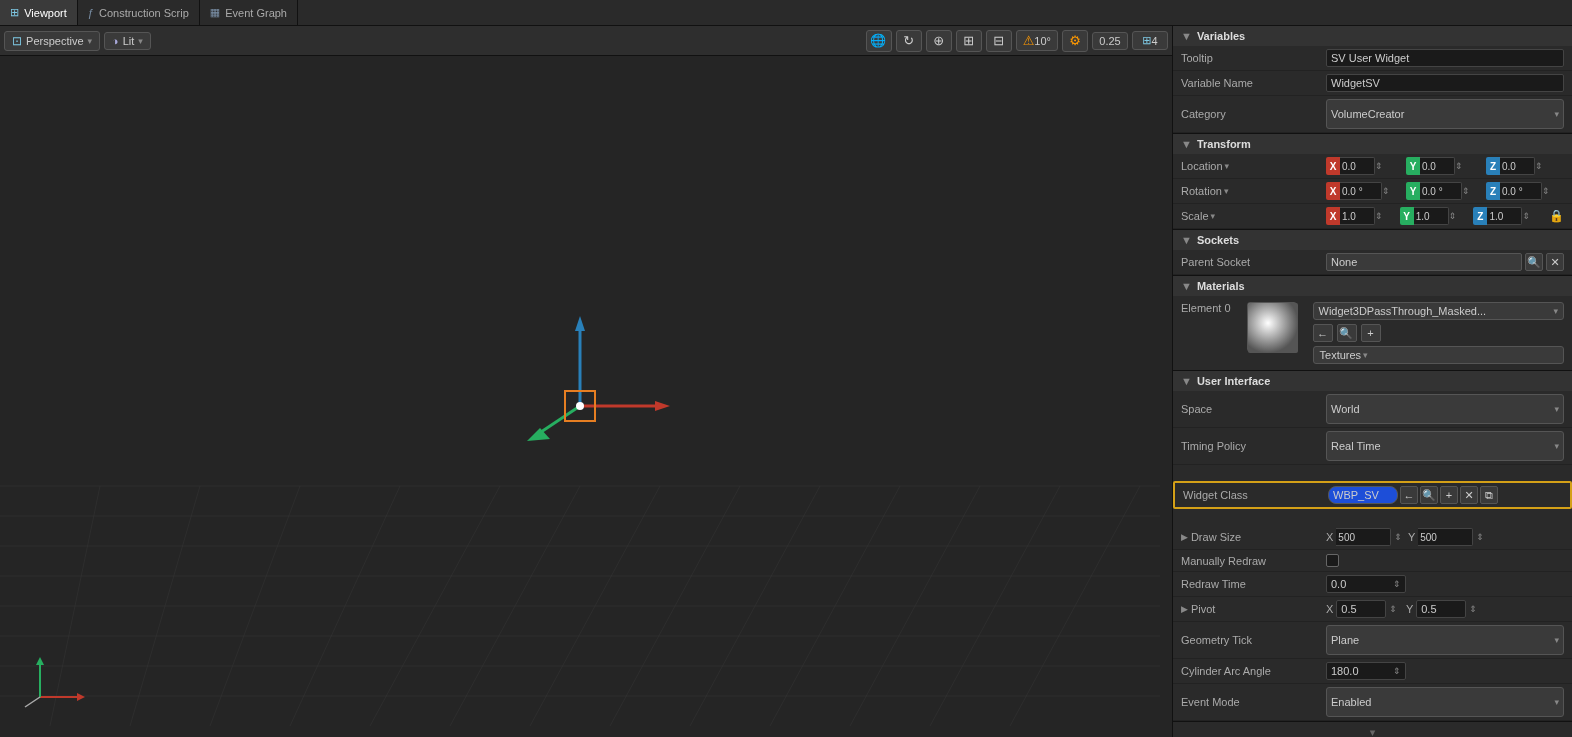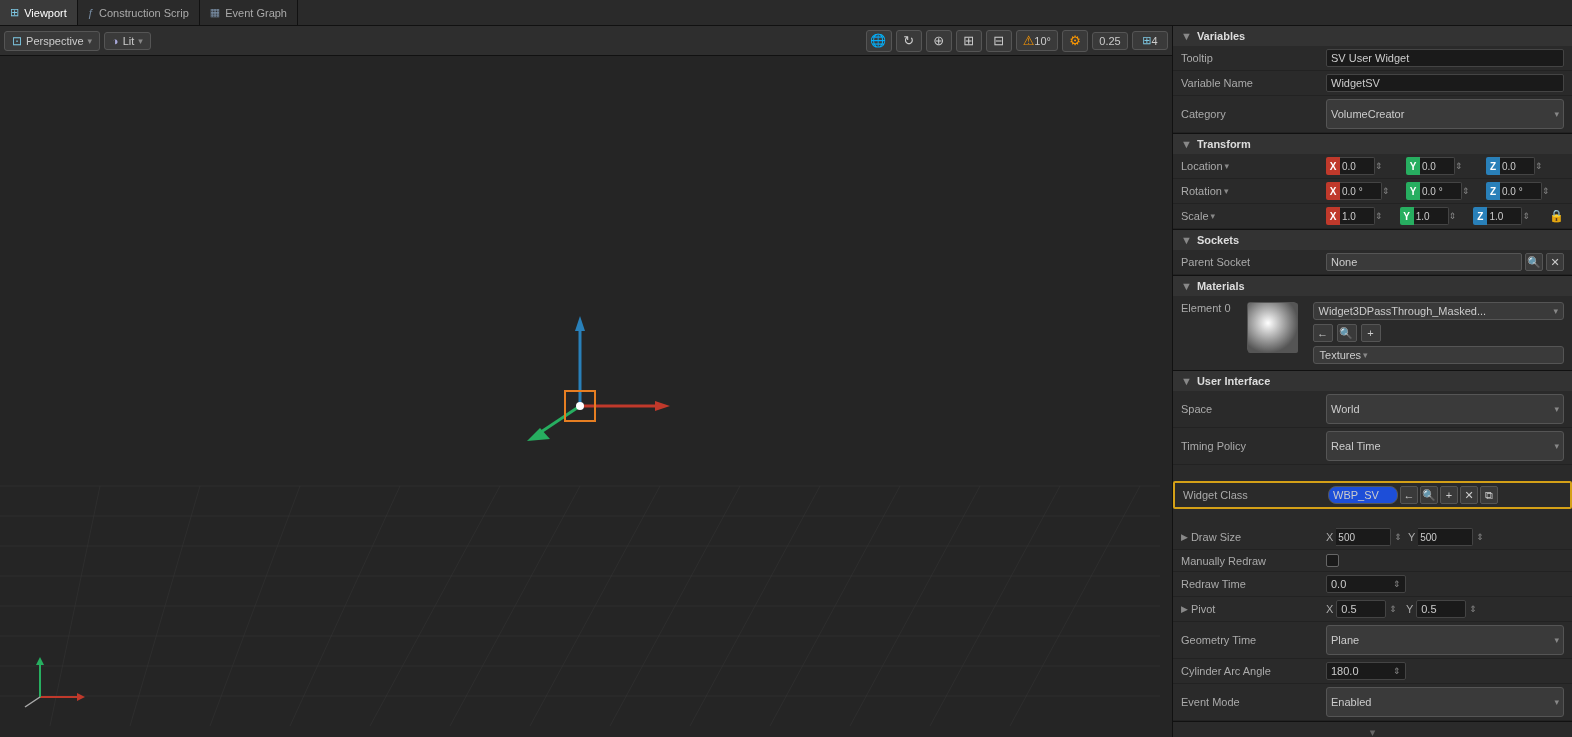--- a/index.html
+++ b/index.html
@@ -813,21 +813,21 @@
           <span style="color:#aaa;">X</span>
           <input class="pivot-input" type="text" value="0.5" style="">
           <span class="xyz-arrow">⇕</span>
           <span style="color:#aaa;margin-left:6px;">Y</span>
           <input class="pivot-input" type="text" value="0.5" style="">
           <span class="xyz-arrow">⇕</span>
         </div>
       </div>
 
       <div class="prop-row">
-        <div class="prop-label">Geometry Time</div>
+        <div class="prop-label">Geometry Tick</div>
         <div class="prop-value">
           <div class="prop-dropdown">
             <span>Plane</span>
             <span class="arrow">▾</span>
           </div>
         </div>
       </div>
 
       <div class="prop-row">
         <div class="prop-label">Cylinder Arc Angle</div>

